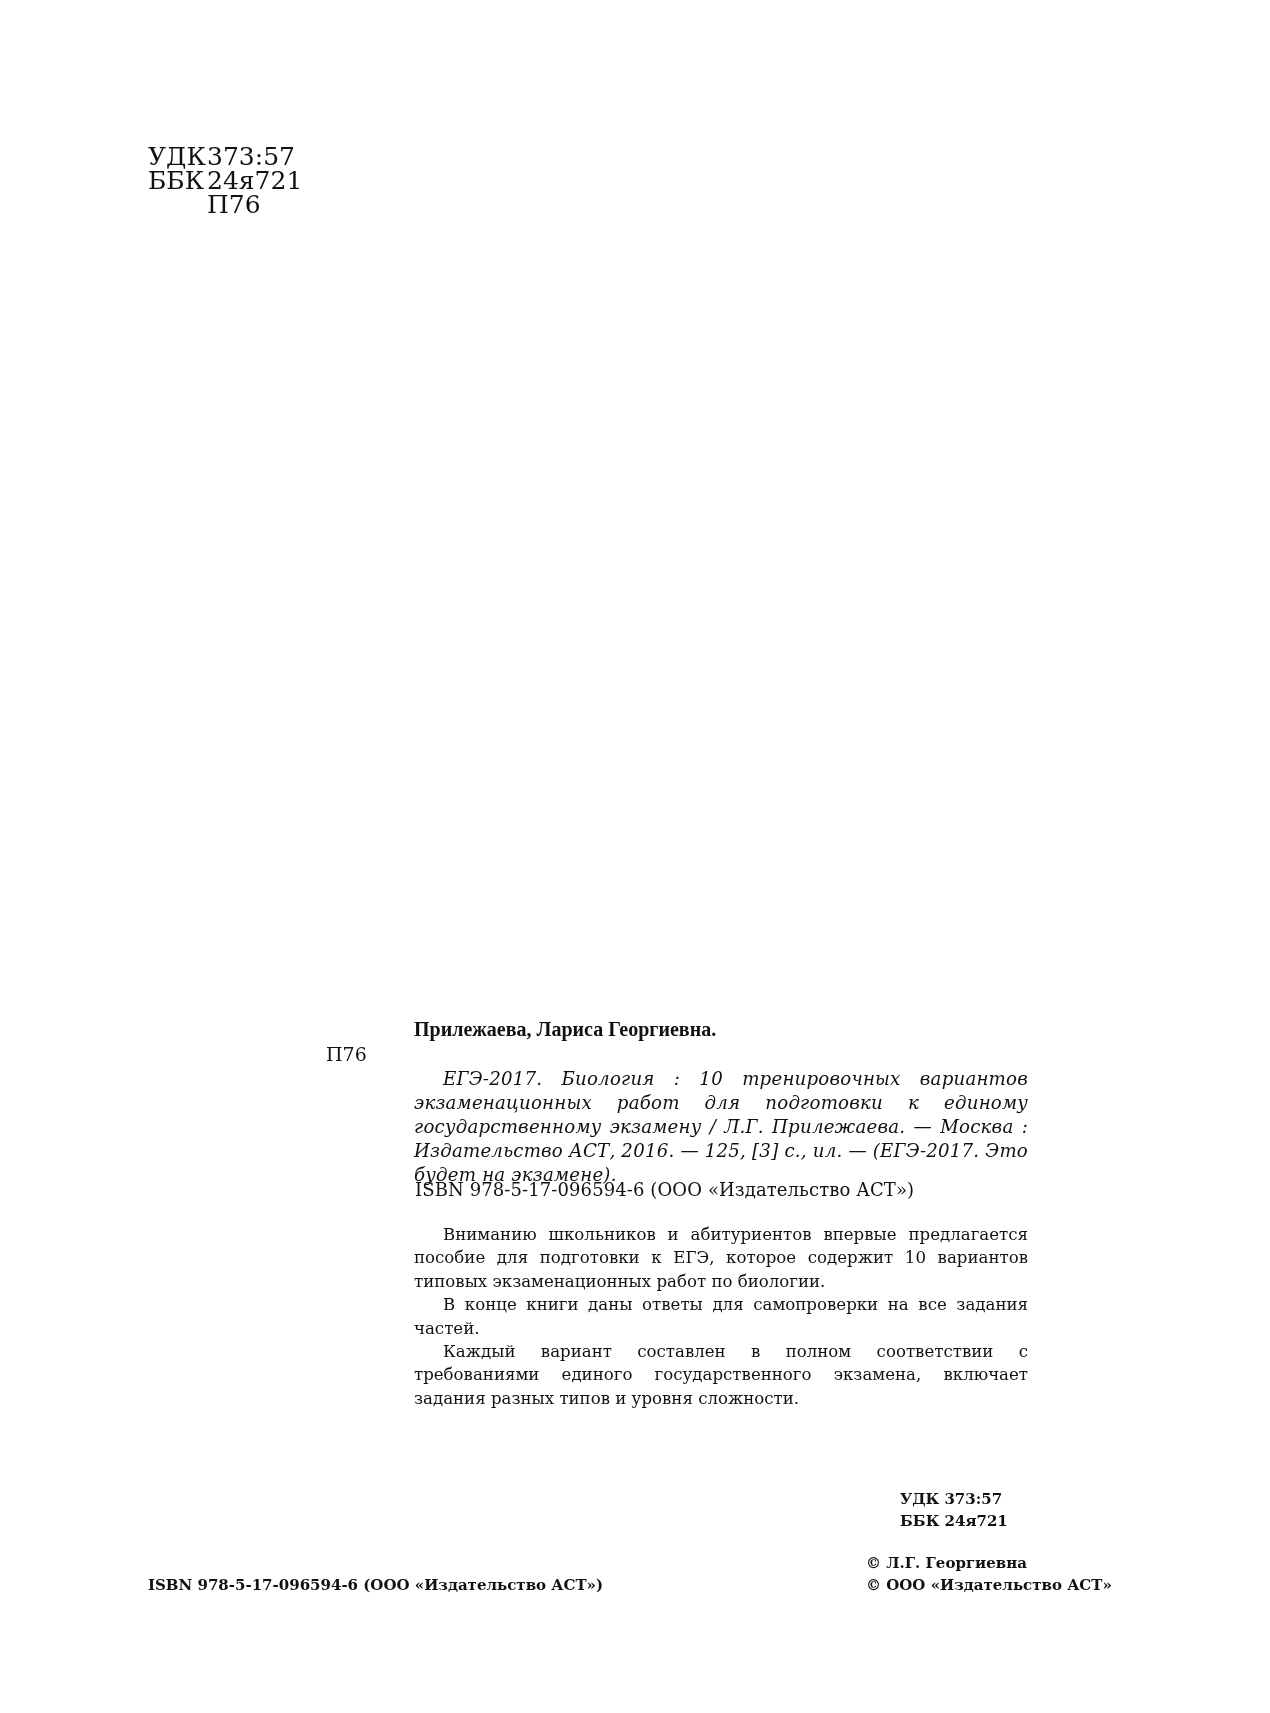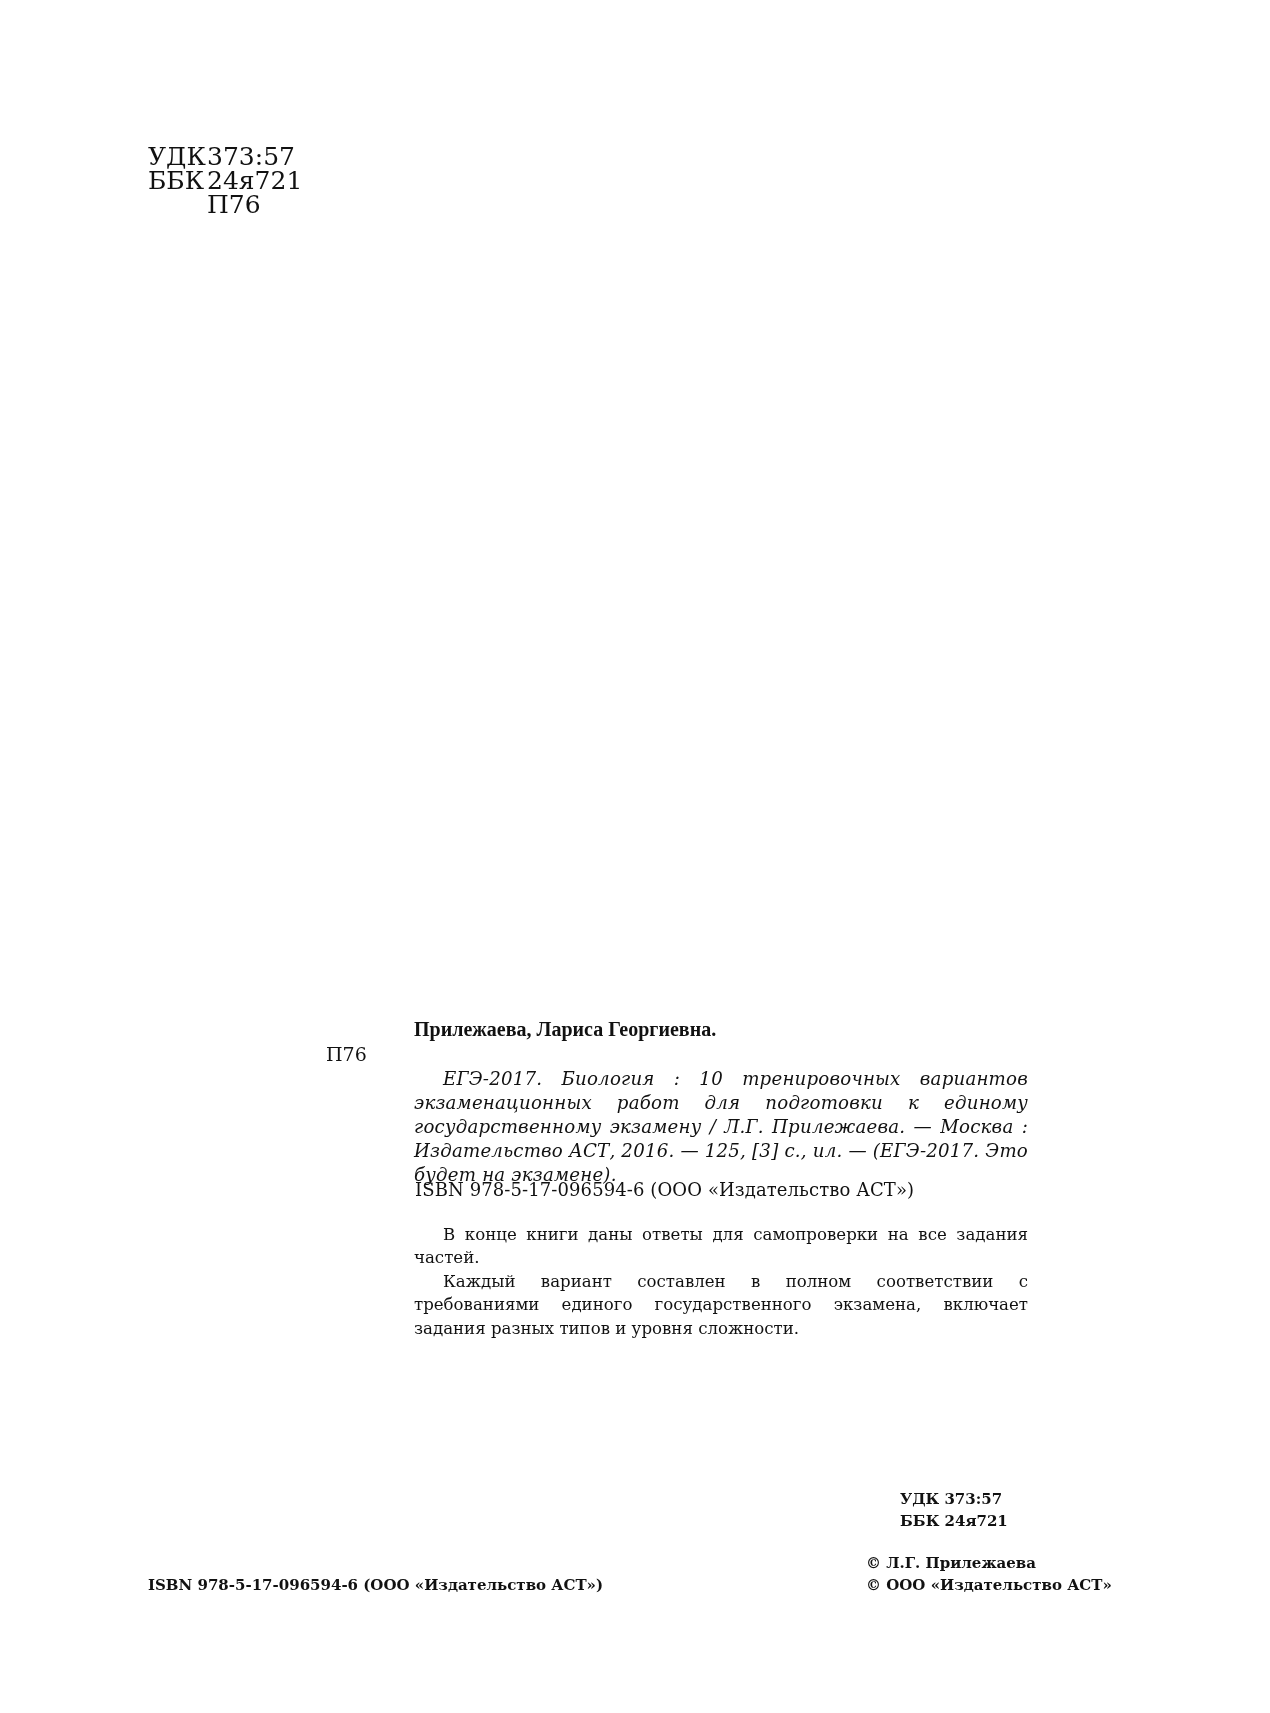--- a/index.html
+++ b/index.html
@@ -36,27 +36,28 @@
     <span>П76</span>
   </div>
 </div>
 
 <div class="main author">Прилежаева, Лариса Георгиевна.</div>
 <div class="abs shelf">П76</div>
 <div class="main desc">ЕГЭ-2017. Биология : 10 тренировочных вариантов экзаменационных работ для подготовки к единому государственному экзамену / Л.Г. Прилежаева. — Москва : Издательство АСТ, 2016. — 125, [3] с., ил. — (ЕГЭ-2017. Это будет на экзамене).</div>
 <div class="abs isbn1">ISBN 978-5-17-096594-6 (ООО «Издательство АСТ»)</div>
 
 <div class="main ann">
+  <p>Вниманию школьников и абитуриентов впервые предлагается пособие для подготовки к ЕГЭ, которое содержит 10 вариантов типовых экзаменационных работ по биологии.</p>
   <p>В конце книги даны ответы для самопроверки на все задания частей.</p>
   <p>Каждый вариант составлен в полном соответствии с требованиями единого государственного экзамена, включает задания разных типов и уровня сложности.</p>
 </div>
 
 <div class="abs udk2">
   <div>УДК 373:57</div>
   <div>ББК 24я721</div>
 </div>
 
 <div class="abs copy">
-  <div>© Л.Г. Прилежаева</div>
+  <div>© Л.Г. Георгиевна</div>
   <div>© ООО «Издательство АСТ»</div>
 </div>
 
 <div class="abs isbn2">ISBN 978-5-17-096594-6 (ООО «Издательство АСТ»)</div>
 
 </body></html>

